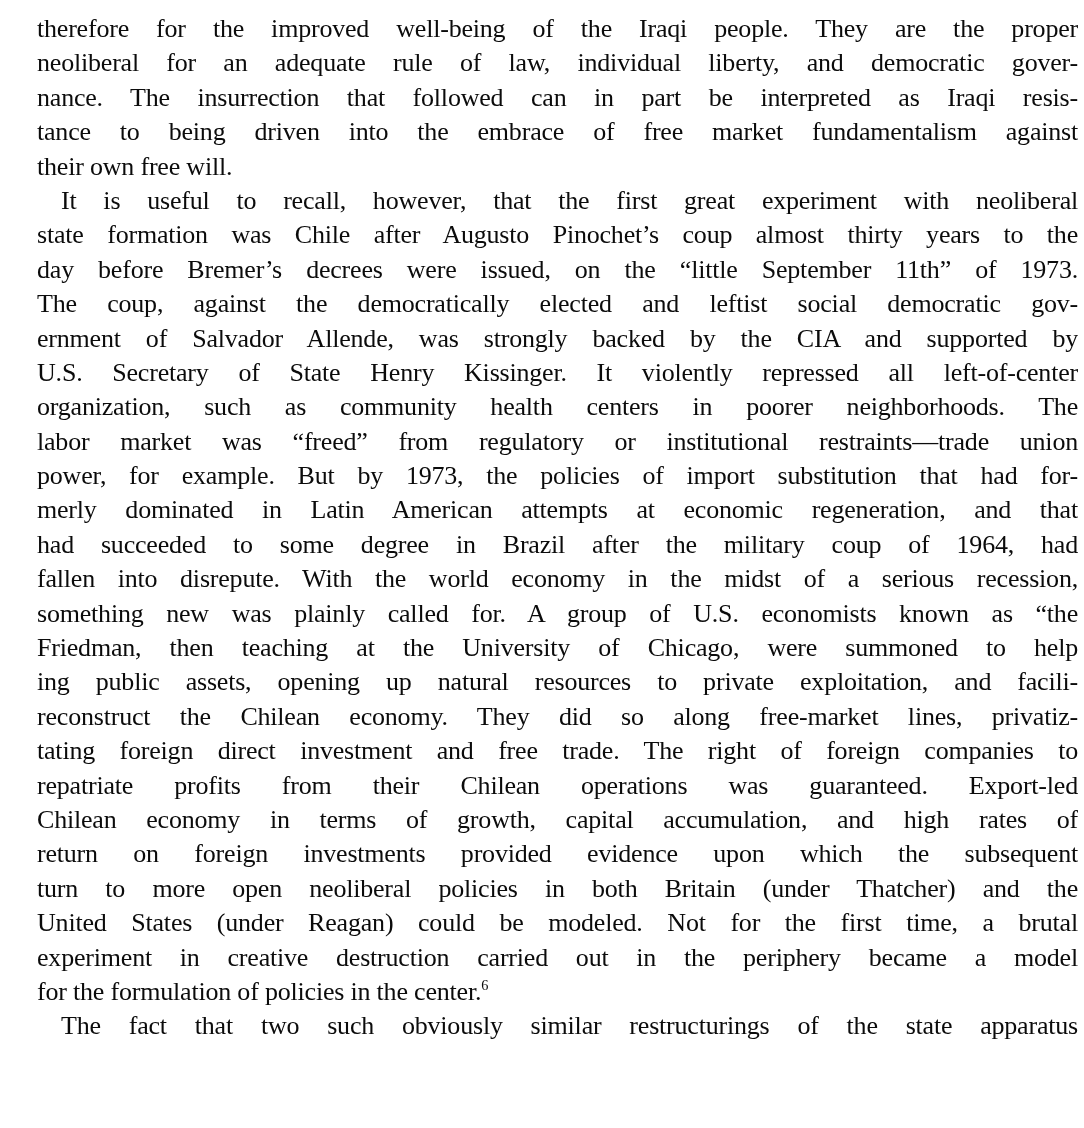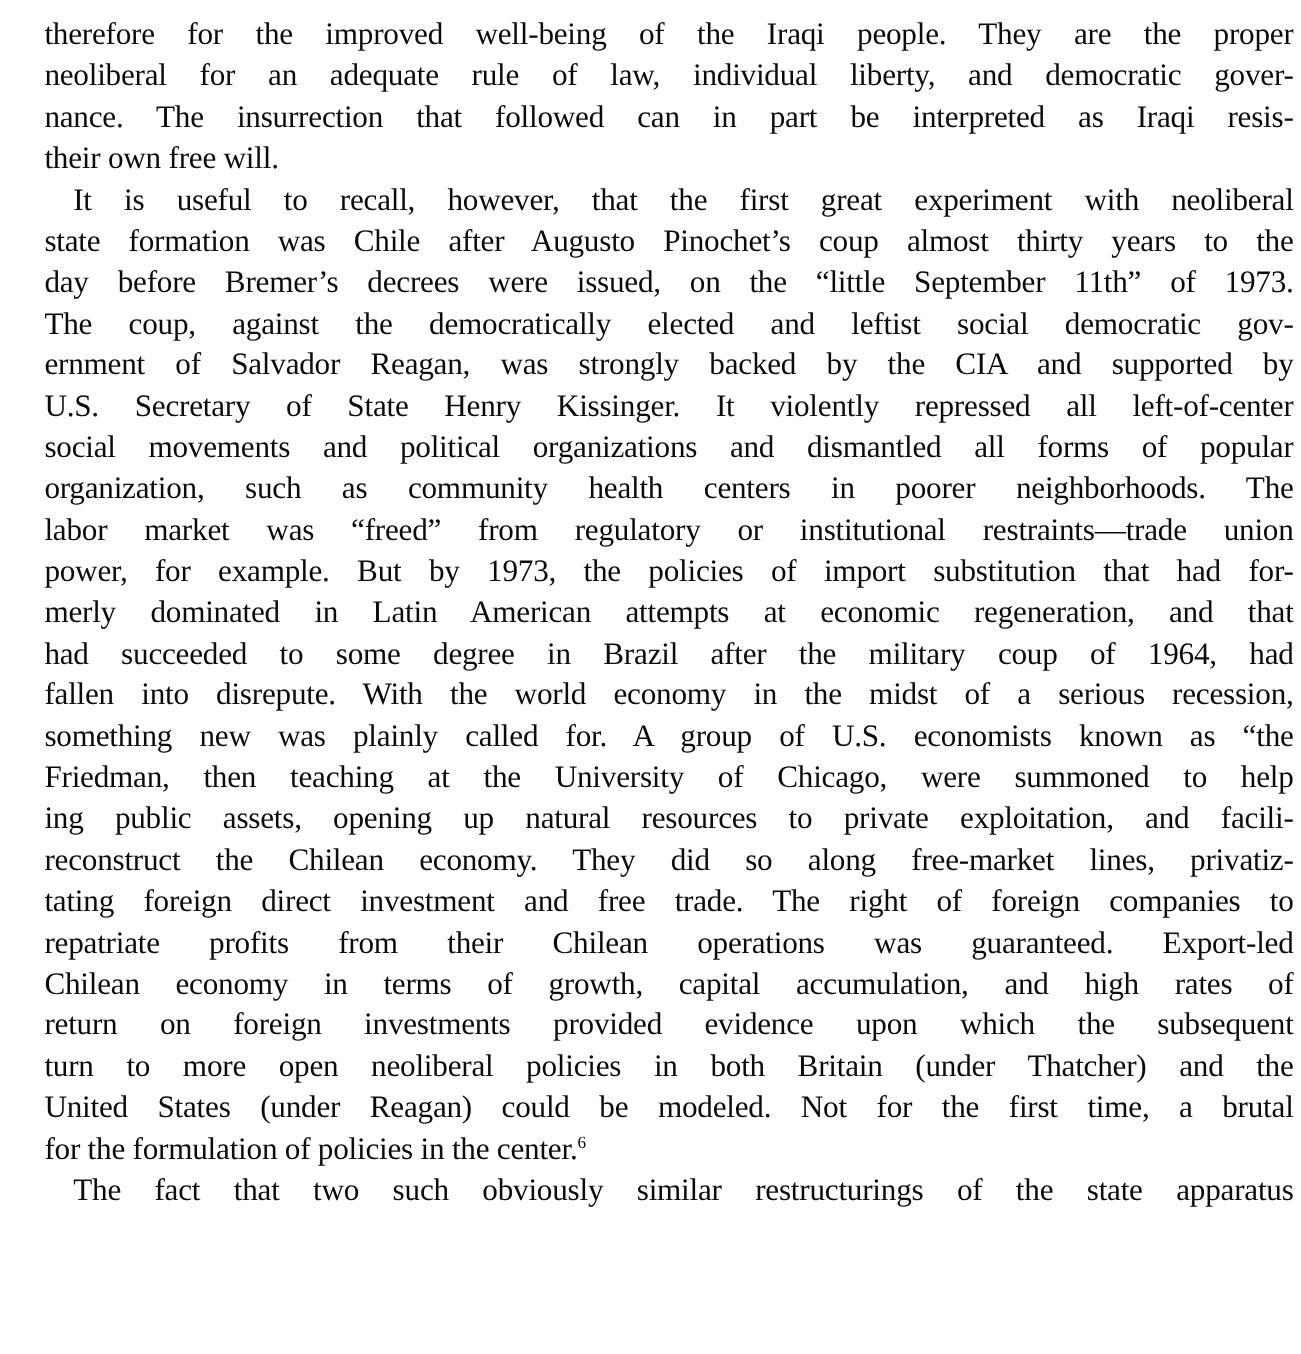--- a/index.html
+++ b/index.html
@@ -50,44 +50,45 @@
   }
 </style>
 </head>
 <body>
 
 <main class="page">
     <div class="paragraph">
       <div class="line">therefore for the improved well-being of the Iraqi people. They are the proper</div>
       <div class="line">neoliberal for an adequate rule of law, individual liberty, and democratic gover-</div>
       <div class="line">nance. The insurrection that followed can in part be interpreted as Iraqi resis-</div>
+      <div class="line">tance to being driven into the embrace of free market fundamentalism against</div>
       <div class="line para-end">their own free will.</div>
     </div>
     <div class="paragraph">
       <div class="line indent">It is useful to recall, however, that the first great experiment with neoliberal</div>
       <div class="line">state formation was Chile after Augusto Pinochet’s coup almost thirty years to the</div>
       <div class="line">day before Bremer’s decrees were issued, on the “little September 11th” of 1973.</div>
       <div class="line">The coup, against the democratically elected and leftist social democratic gov-</div>
-      <div class="line">ernment of Salvador Reagan, was strongly backed by the CIA and supported by</div>
+      <div class="line">ernment of Salvador Allende, was strongly backed by the CIA and supported by</div>
       <div class="line">U.S. Secretary of State Henry Kissinger. It violently repressed all left-of-center</div>
-      <div class="line">social movements and political organizations and dismantled all forms of popular</div>
       <div class="line">organization, such as community health centers in poorer neighborhoods. The</div>
       <div class="line">labor market was “freed” from regulatory or institutional restraints—trade union</div>
       <div class="line">power, for example. But by 1973, the policies of import substitution that had for-</div>
       <div class="line">merly dominated in Latin American attempts at economic regeneration, and that</div>
       <div class="line">had succeeded to some degree in Brazil after the military coup of 1964, had</div>
       <div class="line">fallen into disrepute. With the world economy in the midst of a serious recession,</div>
       <div class="line">something new was plainly called for. A group of U.S. economists known as “the</div>
       <div class="line">Friedman, then teaching at the University of Chicago, were summoned to help</div>
       <div class="line">ing public assets, opening up natural resources to private exploitation, and facili-</div>
       <div class="line">reconstruct the Chilean economy. They did so along free-market lines, privatiz-</div>
       <div class="line">tating foreign direct investment and free trade. The right of foreign companies to</div>
       <div class="line">repatriate profits from their Chilean operations was guaranteed. Export-led</div>
       <div class="line">Chilean economy in terms of growth, capital accumulation, and high rates of</div>
       <div class="line">return on foreign investments provided evidence upon which the subsequent</div>
       <div class="line">turn to more open neoliberal policies in both Britain (under Thatcher) and the</div>
       <div class="line">United States (under Reagan) could be modeled. Not for the first time, a brutal</div>
+      <div class="line">experiment in creative destruction carried out in the periphery became a model</div>
       <div class="line para-end">for the formulation of policies in the center.<sup>6</sup></div>
     </div>
     <div class="paragraph">
       <div class="line indent">The fact that two such obviously similar restructurings of the state apparatus</div>
     </div>
   </main>
 
 </body></html>

